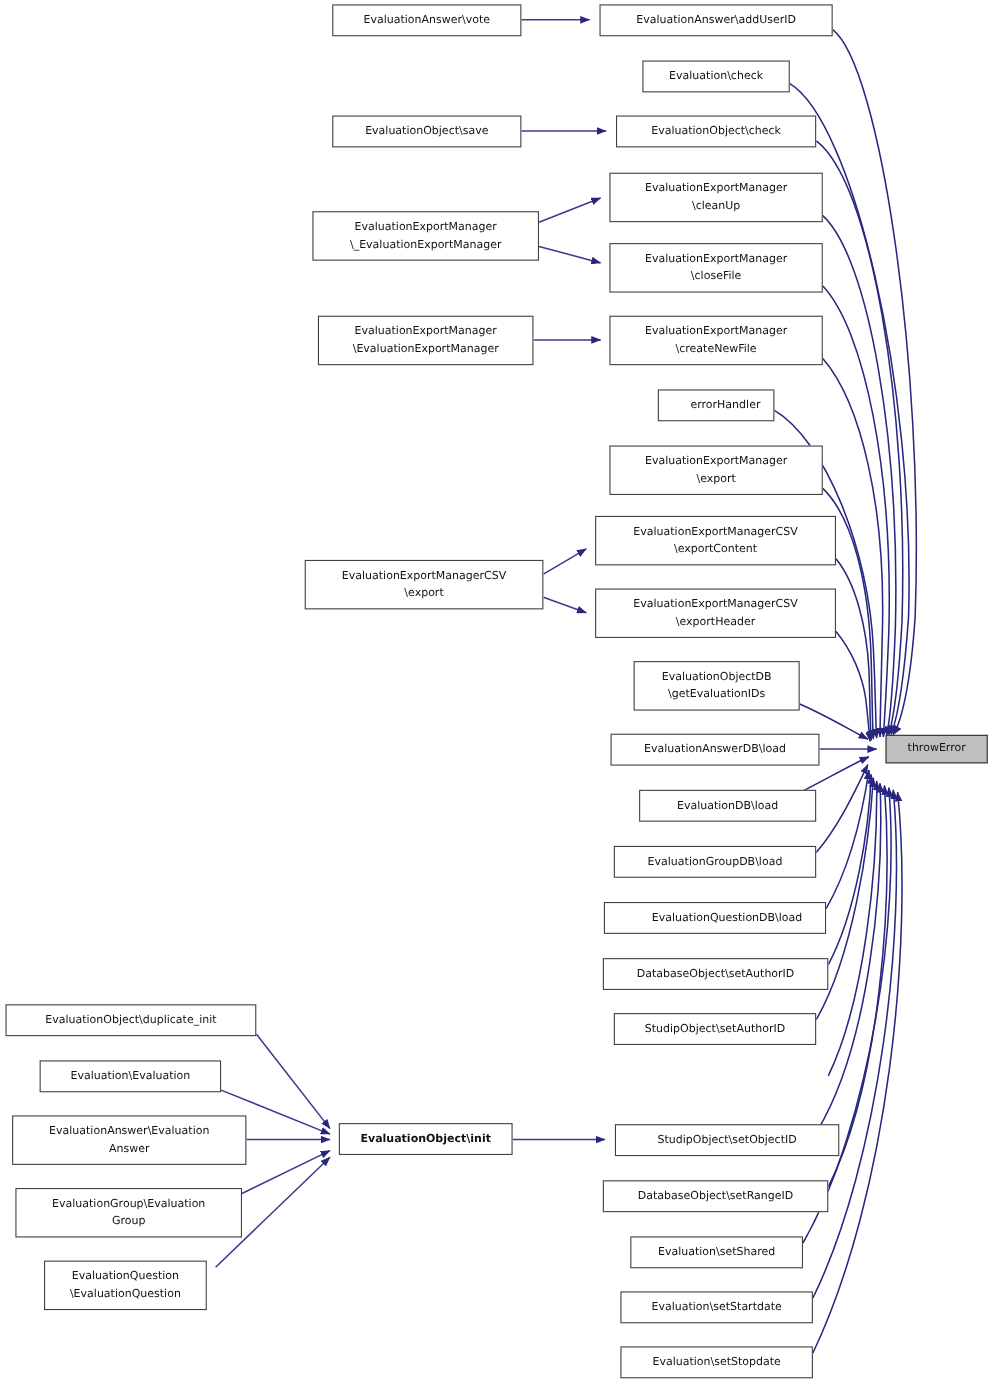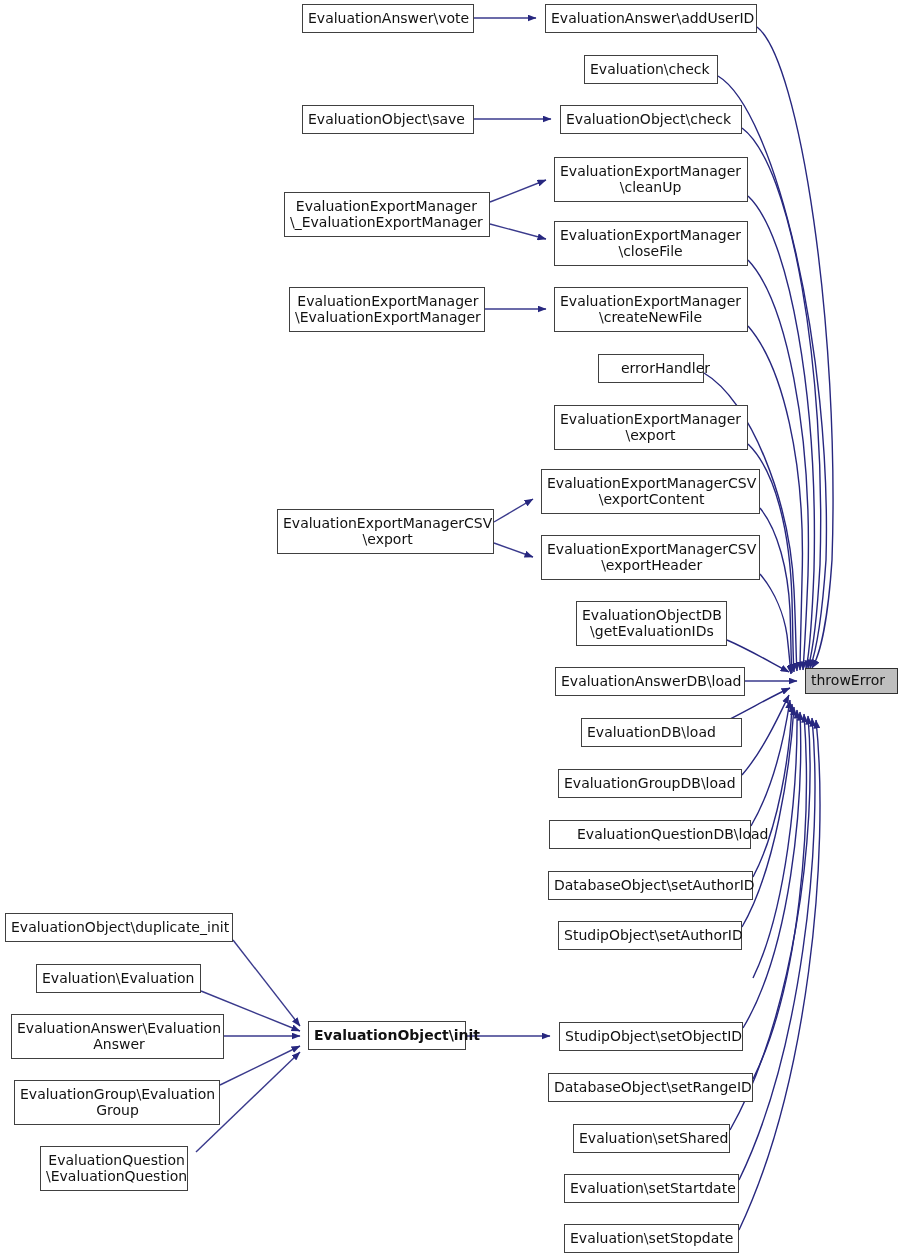--- a/index.html
+++ b/index.html
@@ -24,23 +24,23 @@
     pointer-events: none;
   }
   .node {
     position: absolute;
     box-sizing: border-box;
     border: 1px solid #404040;
     background: #ffffff;
     color: #111111;
     display: flex;
     align-items: center;
-    justify-content: flex-start;
+    justify-content: center;
     text-align: center;
-    font-size: 14px;
+    font-size: 10px;
     line-height: 15.5px;
     letter-spacing: 0px;
     white-space: pre-line;
     z-index: 5;
   }
   .node.highlight {
     background: #bfbfbf;
     border-color: #303030;
   }
   .node-label {
@@ -200,21 +200,21 @@
 
   <div class="node" style="left:548px; top:871px; width:205px; height:29px;">
     <span class="node-label">DatabaseObject\setAuthorID</span>
   </div>
 
   <div class="node" style="left:558px; top:921px; width:184px; height:29px;">
     <span class="node-label">StudipObject\setAuthorID</span>
   </div>
 
 
-  <div class="node" style="left:559px; top:1022px; width:184px; height:29px;">
+  <div class="node" style="left:559px; top:1022px; width:204px; height:29px;">
     <span class="node-label">StudipObject\setObjectID</span>
   </div>
 
   <div class="node" style="left:548px; top:1073px; width:205px; height:29px;">
     <span class="node-label">DatabaseObject\setRangeID</span>
   </div>
 
   <div class="node" style="left:573px; top:1124px; width:157px; height:29px;">
     <span class="node-label">Evaluation\setShared</span>
   </div>

